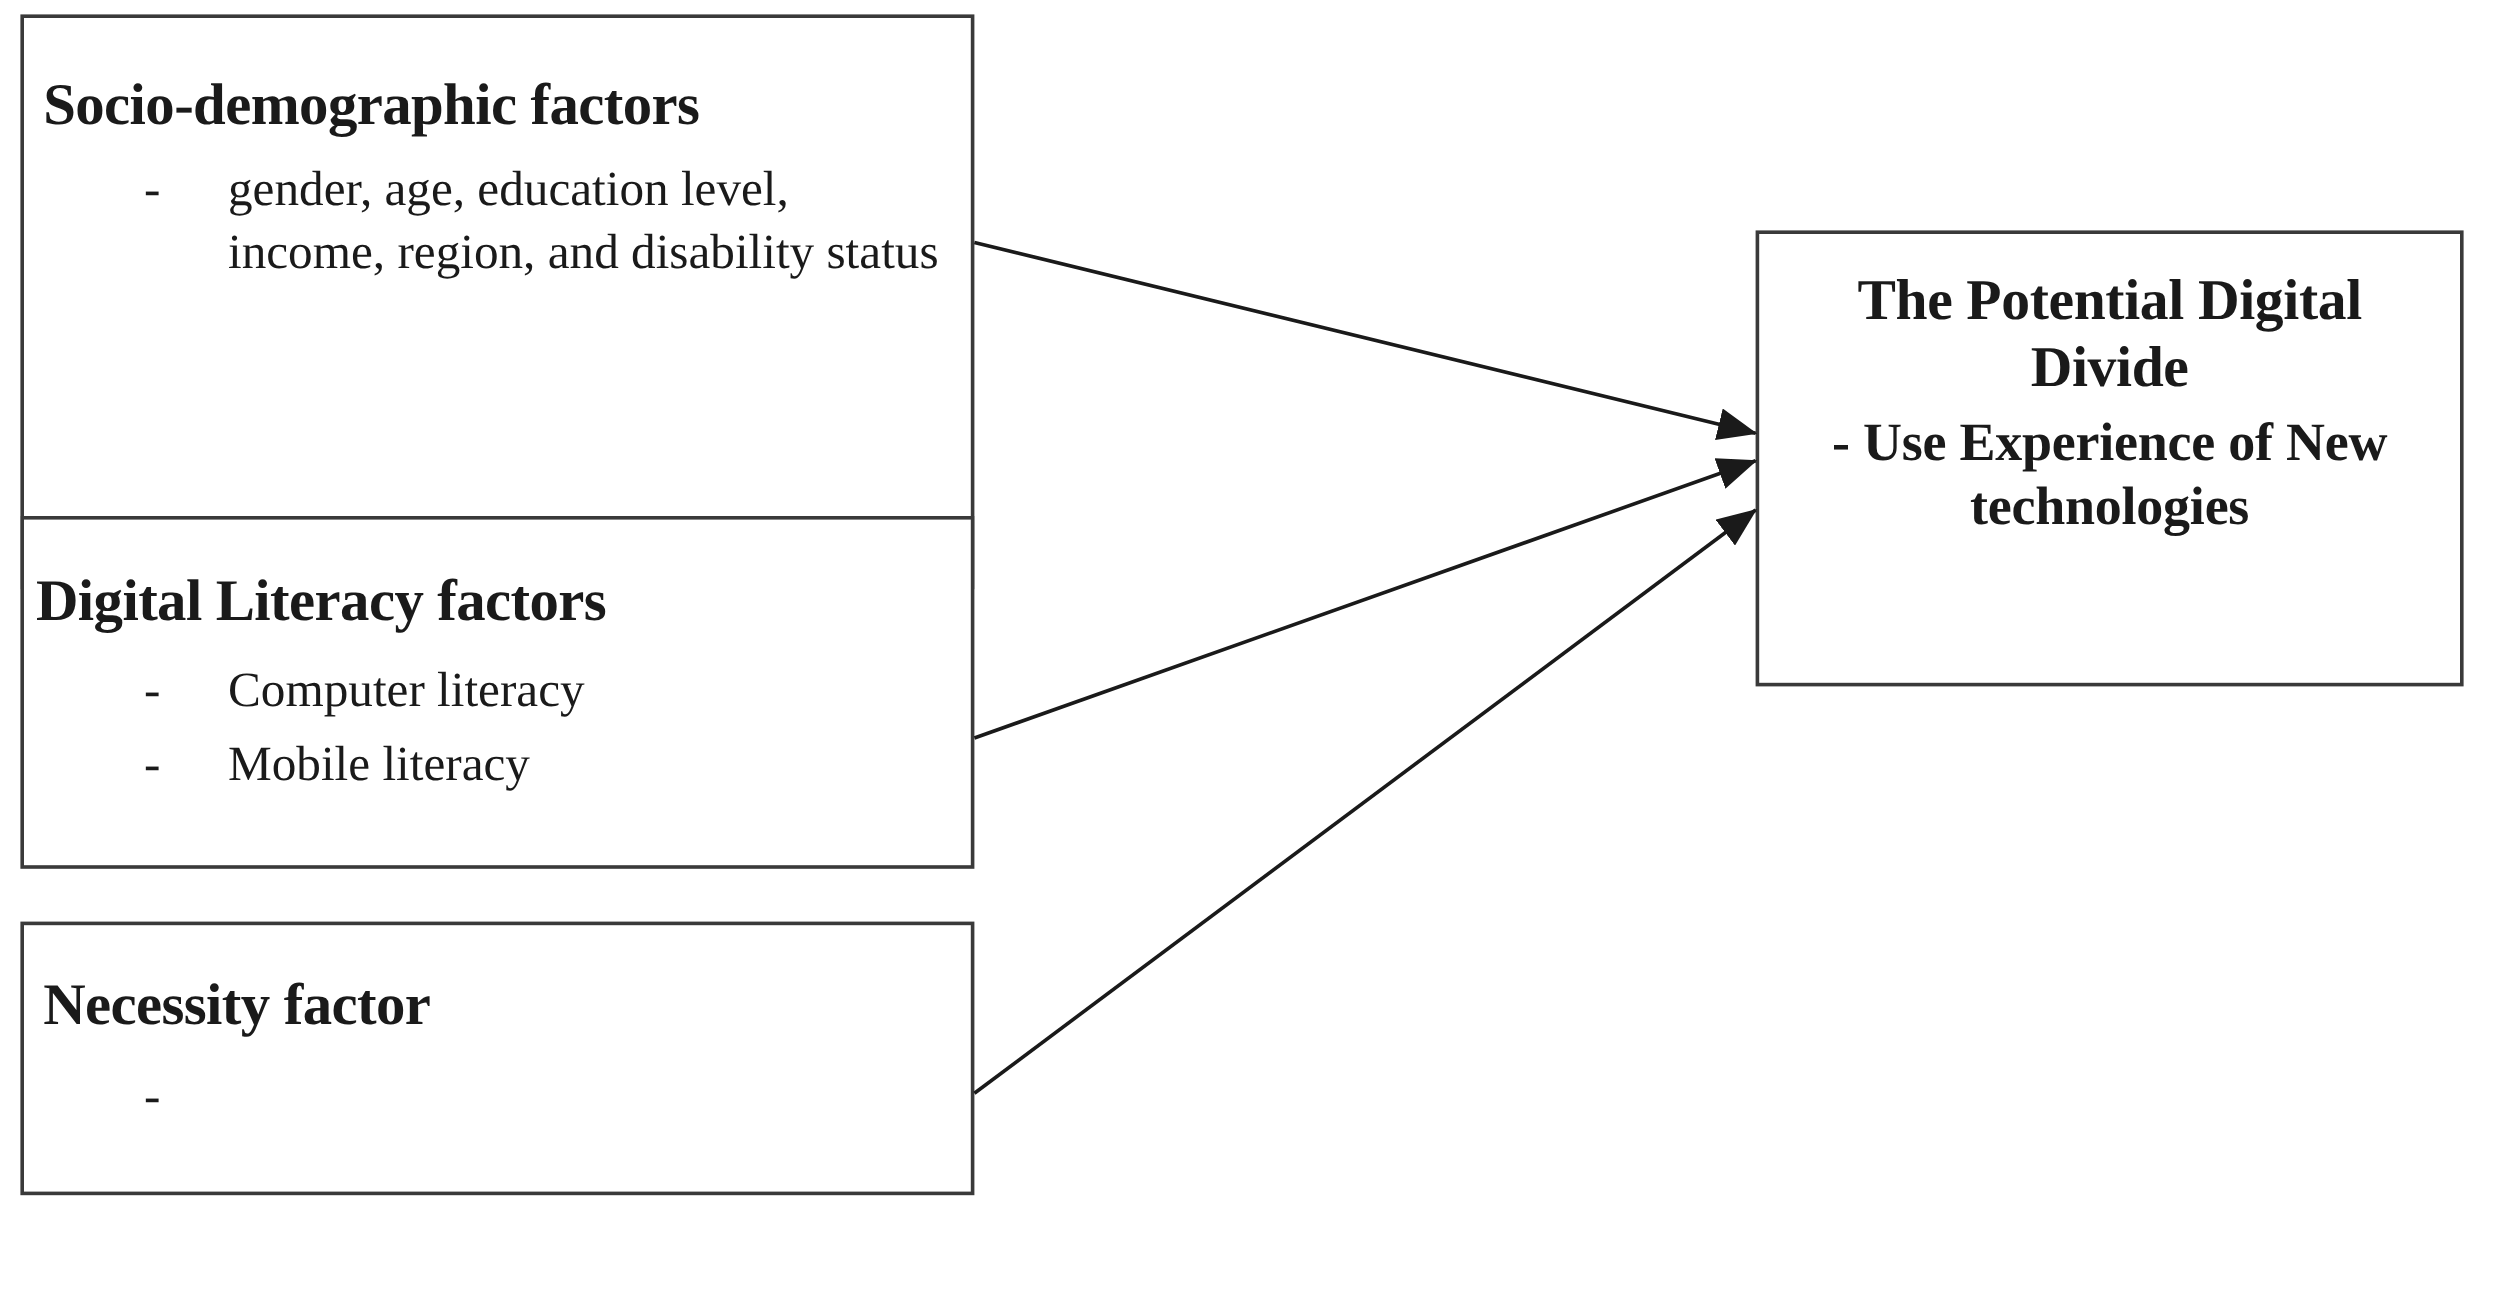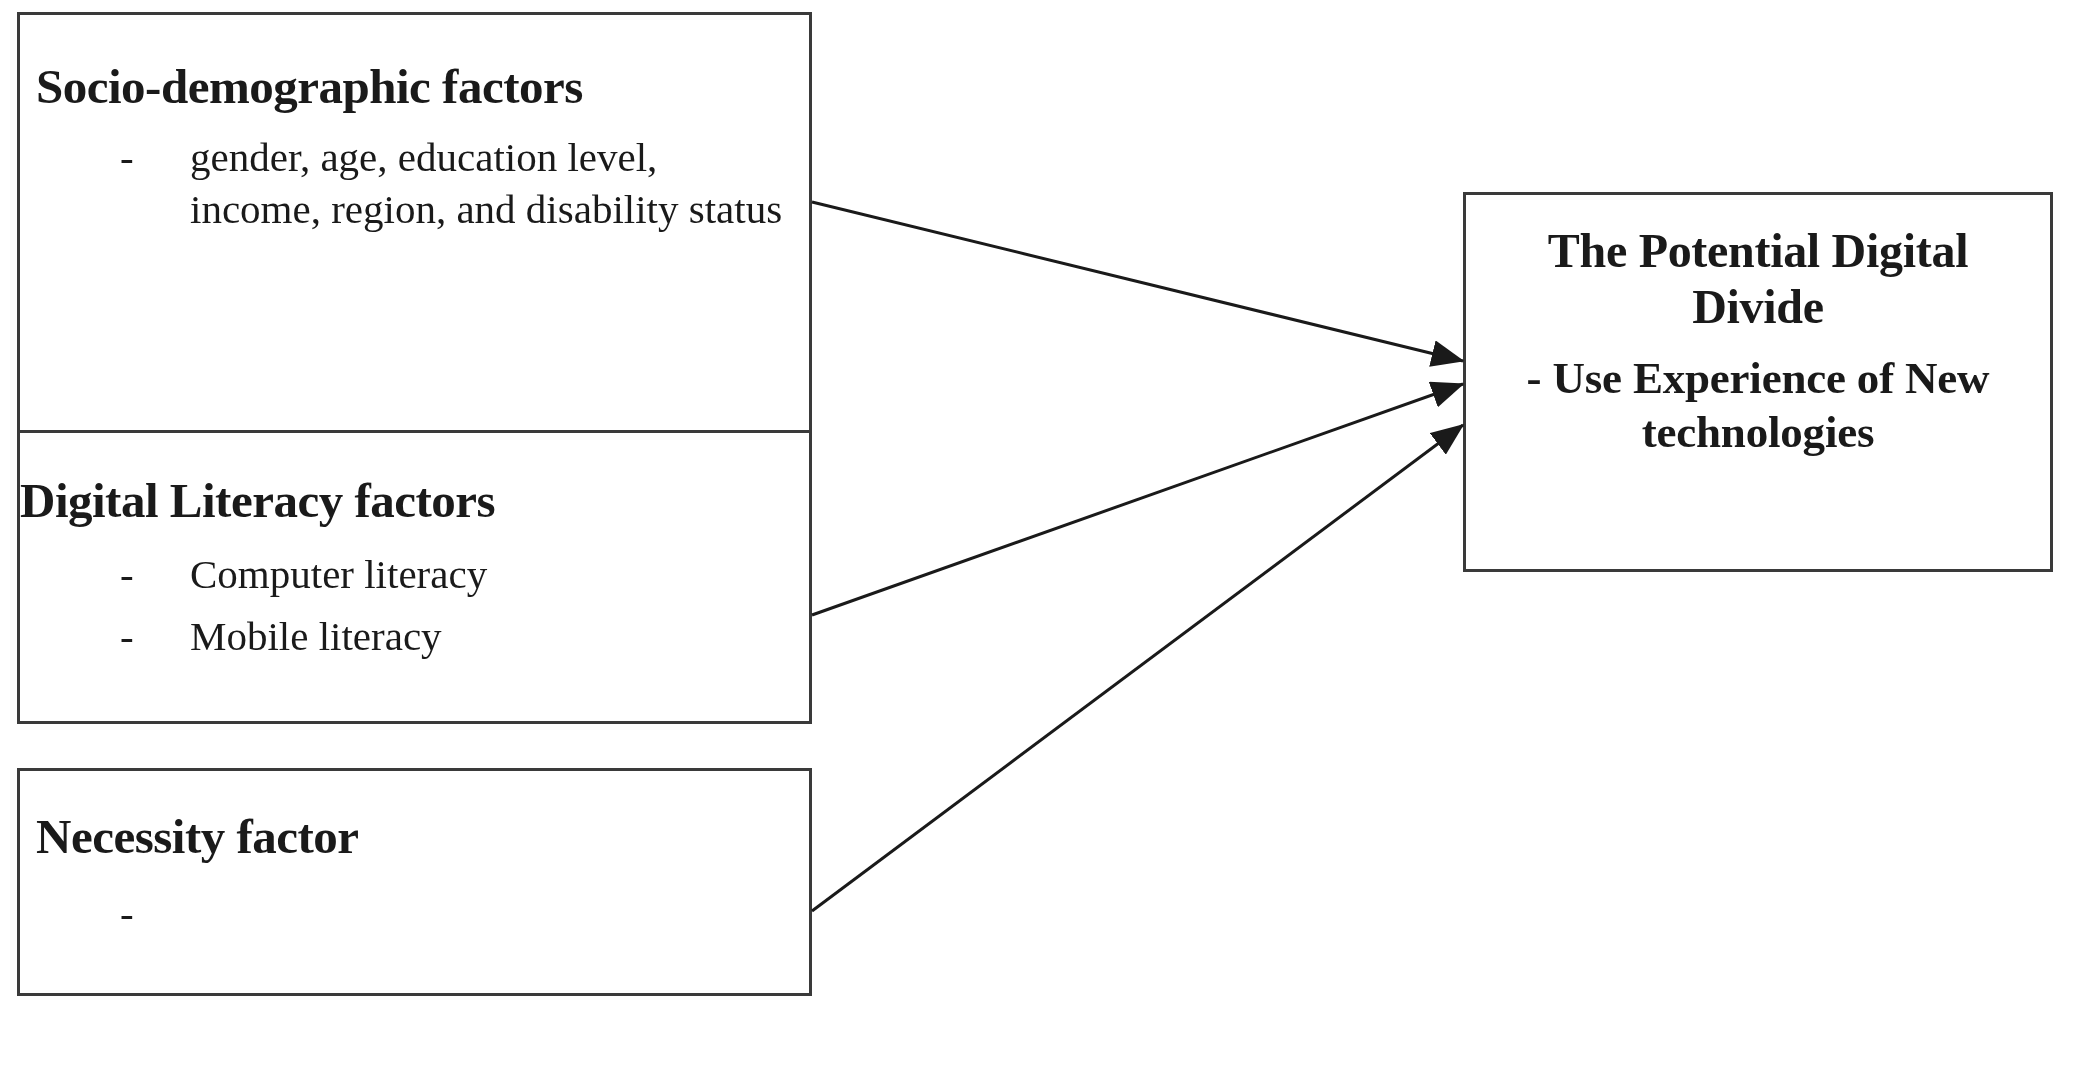--- a/index.html
+++ b/index.html
@@ -32,21 +32,21 @@
 
   .node-heading {
     position: absolute;
     font-weight: bold;
     font-size: 49px;
     line-height: 1.05;
     letter-spacing: -0.5px;
     white-space: nowrap;
   }
   #node-socio     .node-heading { left: 16px; top: 46px; }
-  #node-literacy  .node-heading { left: 0; top: 42px; font-family: Liberation Serif, serif; }
+  #node-literacy  .node-heading { left: 10px; top: 42px; font-family: Liberation Serif, serif; }
   #node-necessity .node-heading { left: 16px; top: 40px; }
 
   .bullets {
     position: absolute;
     left: 100px;
     list-style: none;
     margin: 0;
     padding: 0;
     font-size: 41px;
     line-height: 1.27;
@@ -82,21 +82,21 @@
   .outcome-title {
     font-weight: bold;
     font-size: 48px;
     line-height: 1.17;
     letter-spacing: -0.3px;
   }
   .outcome-sub {
     font-weight: bold;
     font-size: 45px;
     line-height: 1.2;
-    margin-top: 16px;
+    margin-top: 6px;
     letter-spacing: -0.2px;
   }
 
   
   #connectors {
     position: absolute;
     left: 0;
     top: 0;
     width: 2087px;
     height: 1075px;

